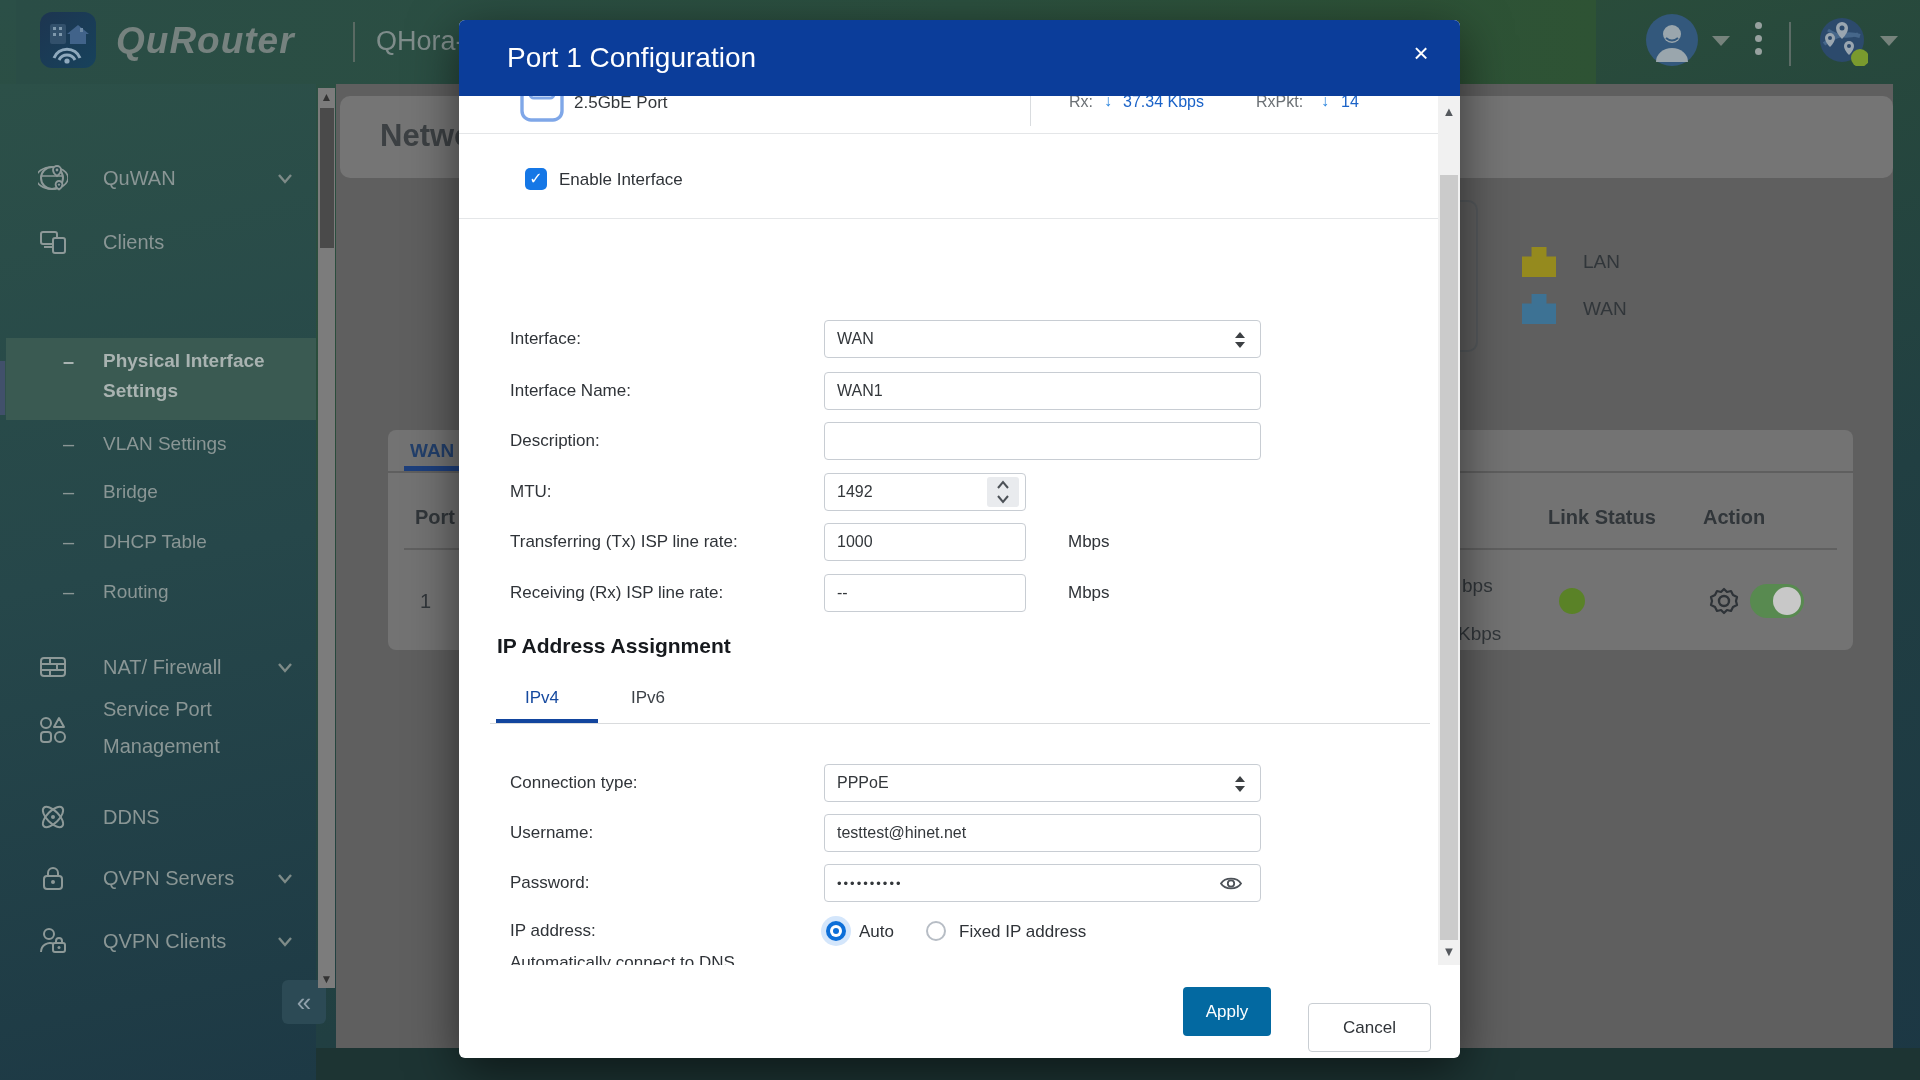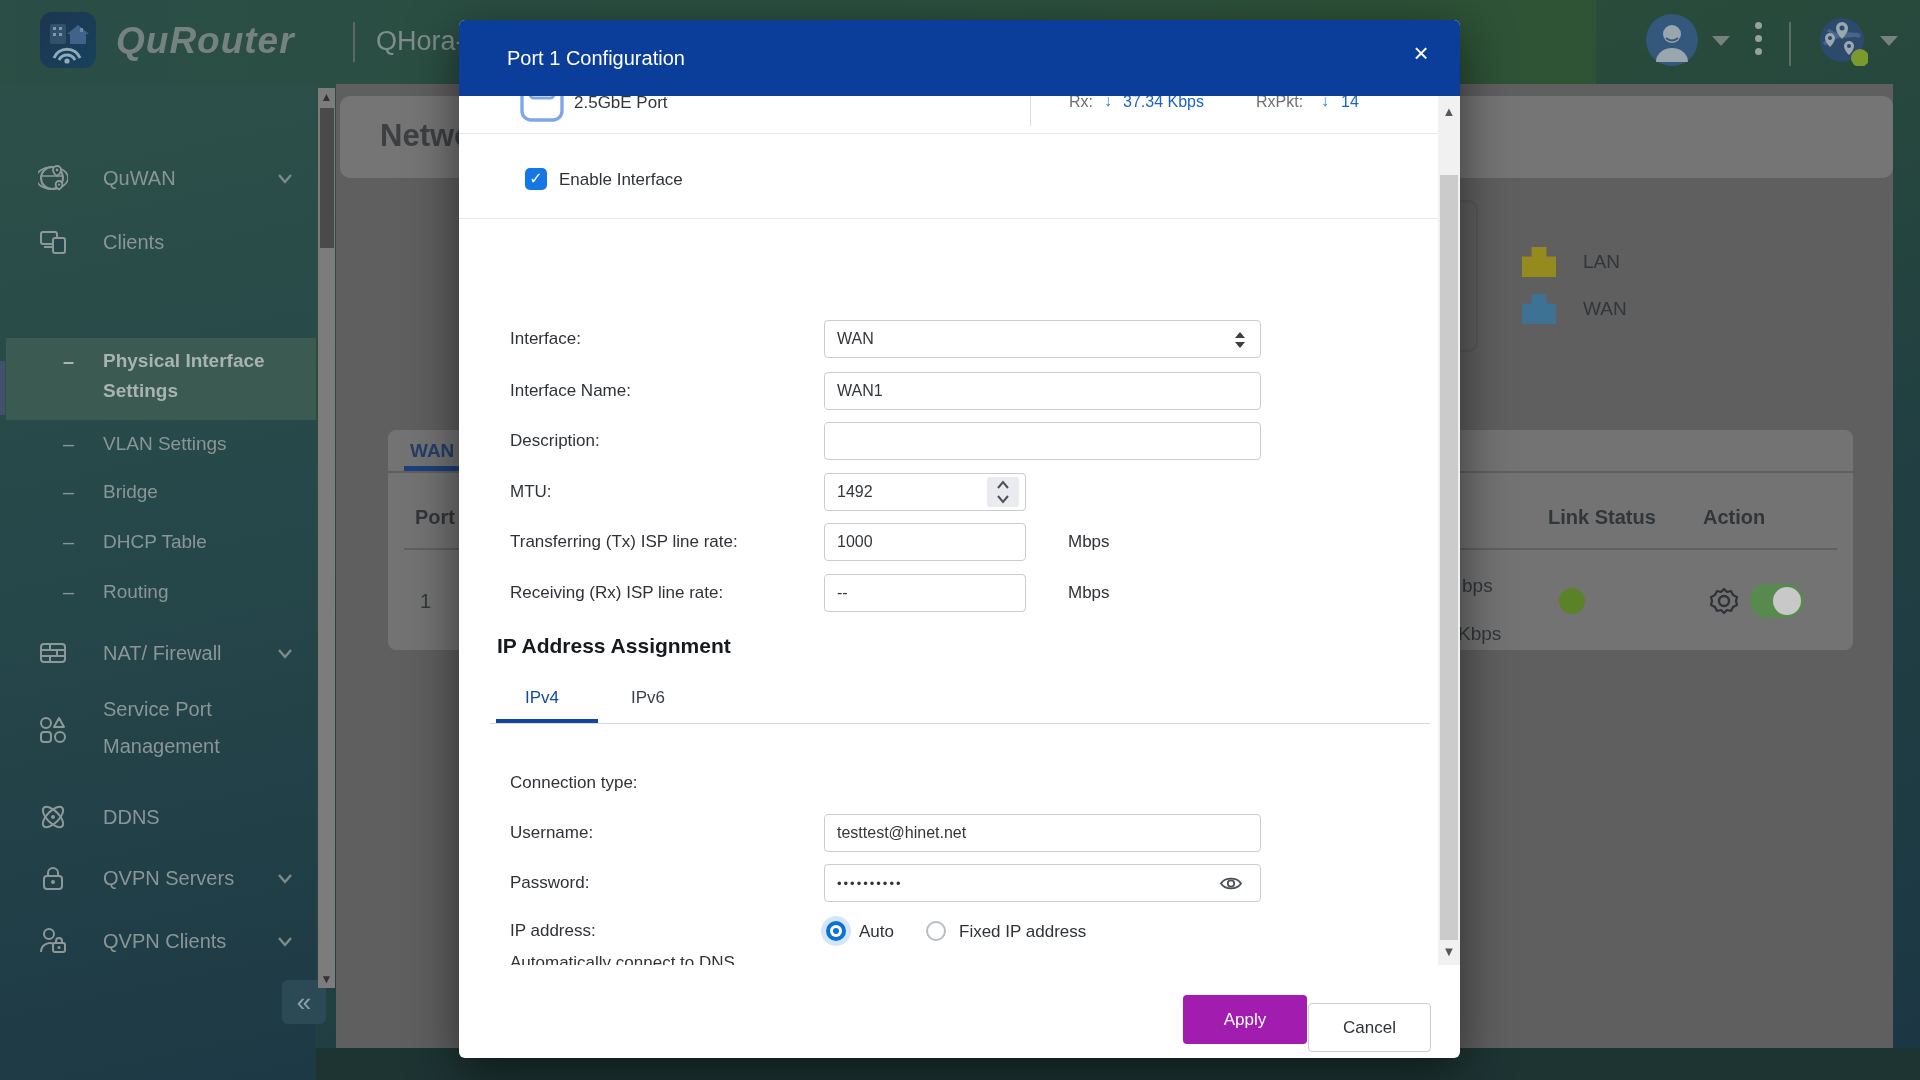--- a/index.html
+++ b/index.html
@@ -23,21 +23,21 @@
   .sub-dash { position:absolute; left:63px; font-size:20px; color:#8a9695; }
   .sub-lbl { position:absolute; left:103px; font-size:19px; color:#8a9695; }
   .page-bg { position:absolute; left:336px; top:84px; width:1557px; height:964px; background:#5f5f5f; }
   .card { position:absolute; background:#737373; border-radius:10px; }
   .dim-text { color:#31363a; }
   
   .modal { position:absolute; left:459px; top:20px; width:1001px; height:1038px;
     background:#ffffff; border-radius:6px; box-shadow:0 14px 50px rgba(0,0,0,.55); z-index:50; }
   .modal-header { position:absolute; left:0; top:0; width:1001px; height:76px;
     border-radius:6px 6px 0 0; display:flex; align-items:center; }
-  .modal-title { margin-left:48px; color:#ffffff; font-size:20px; font-weight:500; }
+  .modal-title { margin-left:48px; color:#ffffff; font-size:28px; font-weight:500; }
   .modal-close { position:absolute; right:24px; top:18px; width:30px; height:30px; color:#ffffff;
     font-size:26px; line-height:30px; text-align:center; cursor:pointer; }
   .mbody { position:absolute; left:0; top:76px; width:1001px; height:869px; overflow:hidden; background:#fff; }
   .flabel { position:absolute; left:51px; font-size:17px; color:#2f3338; }
   .tinput { position:absolute; height:38px; border:1px solid #c8cdd3; border-radius:4px;
     font-size:16px; color:#33373b; padding:0 12px; background:#fff; outline:none;
     font-family:"Liberation Sans","DejaVu Sans",sans-serif; }
   .selbox { position:absolute; height:38px; border:1px solid #c8cdd3; border-radius:4px;
     background:#fff; display:flex; align-items:center; padding:0 12px; font-size:16px; color:#33373b; cursor:pointer; }
   .caret { position:absolute; right:14px; top:9px; }
@@ -173,21 +173,21 @@
     </div>
     <div class="side-item" style="top:430px;">
       <span class="sub-dash">–</span>
       <span class="sub-lbl">DHCP Table</span>
     </div>
     <div class="side-item" style="top:480px;">
       <span class="sub-dash">–</span>
       <span class="sub-lbl">Routing</span>
     </div>
 
-    <div class="side-item" style="top:541px;padding-left:26px;">
+    <div class="side-item" style="top:555px;padding-left:26px;">
       <svg class="side-icon" viewBox="0 0 30 30">
         <rect x="3" y="6" width="24" height="18" rx="3" fill="none" stroke="#8d9998" stroke-width="2"></rect>
         <line x1="3" y1="12" x2="27" y2="12" stroke="#8d9998" stroke-width="2"></line>
         <line x1="3" y1="18" x2="27" y2="18" stroke="#8d9998" stroke-width="2"></line>
         <line x1="12" y1="6" x2="12" y2="12" stroke="#8d9998" stroke-width="2"></line>
         <line x1="19" y1="12" x2="19" y2="18" stroke="#8d9998" stroke-width="2"></line>
         <line x1="12" y1="18" x2="12" y2="24" stroke="#8d9998" stroke-width="2"></line>
       </svg>
       <span class="lbl">NAT/ Firewall</span>
       <svg class="side-chev" viewBox="0 0 18 18">
@@ -345,20 +345,27 @@
       <div class="unit" style="left:609px;top:487px;">Mbps</div>
 
       <div class="abs" style="left:38px;top:538px;font-size:21px;font-weight:700;color:#16191d;">IP Address Assignment</div>
 
       <div class="abs" style="left:66px;top:592px;font-size:17px;color:#15499f;cursor:pointer;">IPv4</div>
       <div class="abs" style="left:172px;top:592px;font-size:17px;color:#3c4147;cursor:pointer;">IPv6</div>
       <div class="abs" style="left:37px;top:623px;width:102px;height:5px;background:#12459e;"></div>
       <div class="abs" style="left:31px;top:627px;width:940px;height:1px;background:#d9dbdd;"></div>
 
       <div class="flabel" style="top:677px;">Connection type:</div>
+      <div class="selbox" style="left:365px;top:668px;width:437px;">
+        <span>PPPoE</span>
+        <svg class="caret" width="12" height="20" viewBox="0 0 12 20">
+          <path d="M1 8 L6 2 L11 8 Z" fill="#3c4043"></path>
+            <path d="M1 12 L6 18 L11 12 Z" fill="#3c4043"></path>
+        </svg>
+      </div>
 
       <div class="flabel" style="top:727px;">Username:</div>
       <input class="tinput" style="left: 365px; top: 718px; width: 437px;" value="testtest@hinet.net">
 
       <div class="flabel" style="top:777px;">Password:</div>
       <input class="tinput" style="left: 365px; top: 768px; width: 437px; letter-spacing: 2px; font-size: 13px;" value="••••••••••">
       <svg class="abs" style="left:760px;top:779px;cursor:pointer;" width="24" height="17" viewBox="0 0 24 17">
         <path d="M2 8.5 C6 2 18 2 22 8.5 C18 15 6 15 2 8.5 Z" fill="none" stroke="#4c5157" stroke-width="1.8"></path>
         <circle cx="12" cy="8.5" r="3.2" fill="none" stroke="#4c5157" stroke-width="1.8"></circle>
       </svg>
@@ -372,17 +379,17 @@
       <div class="flabel" style="top:857px;width:300px;">Automatically connect to DNS</div>
 
     </div>
 
     <div class="abs" style="left:979px;top:76px;width:22px;height:869px;background:#f1f1f1;">
       <div class="msb-arrow" style="top:6px;">▲</div>
       <div class="abs" style="left:2px;top:79px;width:18px;height:765px;background:#cbcbcb;"></div>
       <div class="msb-arrow" style="top:846px;">▼</div>
     </div>
 
-    <div class="btn" style="left:724px;top:967px;width:124px;background:#a21caf;color:#fff;margin-top:8px;">Apply</div>
+    <div class="btn" style="left:724px;top:967px;width:88px;background:#0369a1;color:#fff;">Apply</div>
     <div class="btn" style="left:849px;top:967px;width:123px;background:#fff;border:1px solid #c9ced3;color:#2f3338;margin-top:16px;">Cancel</div>
   </div>
 
 </div>
 
 </body></html>

